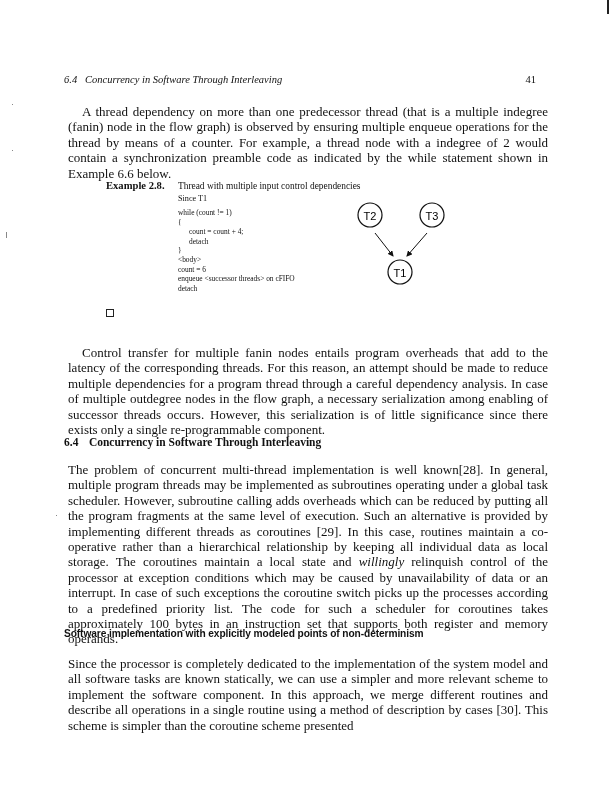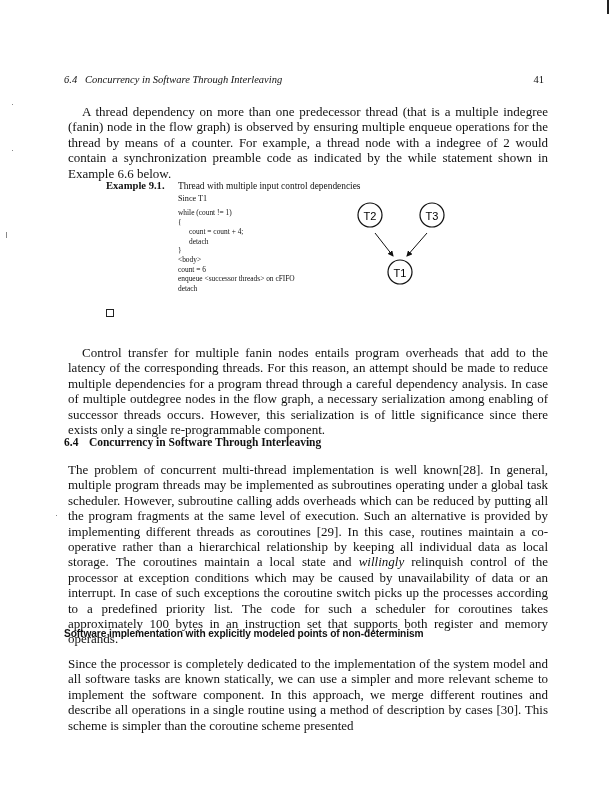--- a/index.html
+++ b/index.html
@@ -2,21 +2,21 @@
 <html><head>
 <meta charset="utf-8">
 <style>
   html, body { margin: 0; padding: 0; background: #ffffff; }
   body { width: 612px; height: 791px; position: relative; overflow: hidden;
          font-family: "Liberation Serif", "DejaVu Serif", serif; color: #111; }
   .page { position: absolute; left: 0; top: 0; width: 612px; height: 791px; }
   .edge-mark { position: absolute; left: 607px; top: 0; width: 2px; height: 14px; background: #222; }
   .running-head { position: absolute; left: 64px; top: 74px; width: 480px; height: 14px;
                   font-size: 10.5px; font-style: italic; }
-  .running-head .page-num { position: absolute; right: 0; top: 0; font-style: normal; }
+  .running-head .page-num { position: absolute; right: 8px; top: 0; font-style: normal; }
   .para { position: absolute; left: 64px; width: 480px; font-size: 13px; line-height: 15.4px;
           text-align: justify; margin: 4px; }
   .indent { text-indent: 14px; }
   .h-section { position: absolute; left: 64px; top: 436px; font-size: 11.5px; font-weight: bold;
                margin: 0; font-family: "Liberation Serif", serif; }
   .h-section .num { display: inline-block; width: 22px; }
   .h-sub { position: absolute; left: 64px; top: 628px; font-size: 10.2px; font-weight: bold;
            margin: 0; font-family: "Liberation Sans", sans-serif; letter-spacing: -0.1px; }
   .example-label { position: absolute; left: 106px; top: 180px; font-size: 10.6px; font-weight: bold; }
   .example-caption { position: absolute; left: 178px; top: 181px; font-size: 9.4px; }
@@ -39,21 +39,21 @@
   <div class="speck" style="left:56px;top:515px;"></div>
 
   <div class="running-head">
     <span>6.4</span>&nbsp;&nbsp;
     <span>Concurrency in Software Through Interleaving</span>
     <span class="page-num">41</span>
   </div>
 
   <p class="para indent" style="top:100px;">A thread dependency on more than one predecessor thread (that is a multiple indegree (fanin) node in the flow graph) is observed by ensuring multiple enqueue operations for the thread by means of a counter. For example, a thread node with a indegree of 2 would contain a synchronization preamble code as indicated by the while statement shown in Example 6.6 below.</p>
 
-  <div class="example-label">Example 9.1.</div>
+  <div class="example-label">Example 2.8.</div>
   <div class="example-caption">Thread with multiple input control dependencies</div>
 
   <div class="code">
     <div class="line" style="font-size:8.2px;">Since T1</div>
     <div class="gap"></div>
     <div class="line">while (count != 1)</div>
     <div class="line">{</div>
     <div class="line">      count = count + 4;</div>
     <div class="line">      detach</div>
     <div class="line">}</div>

